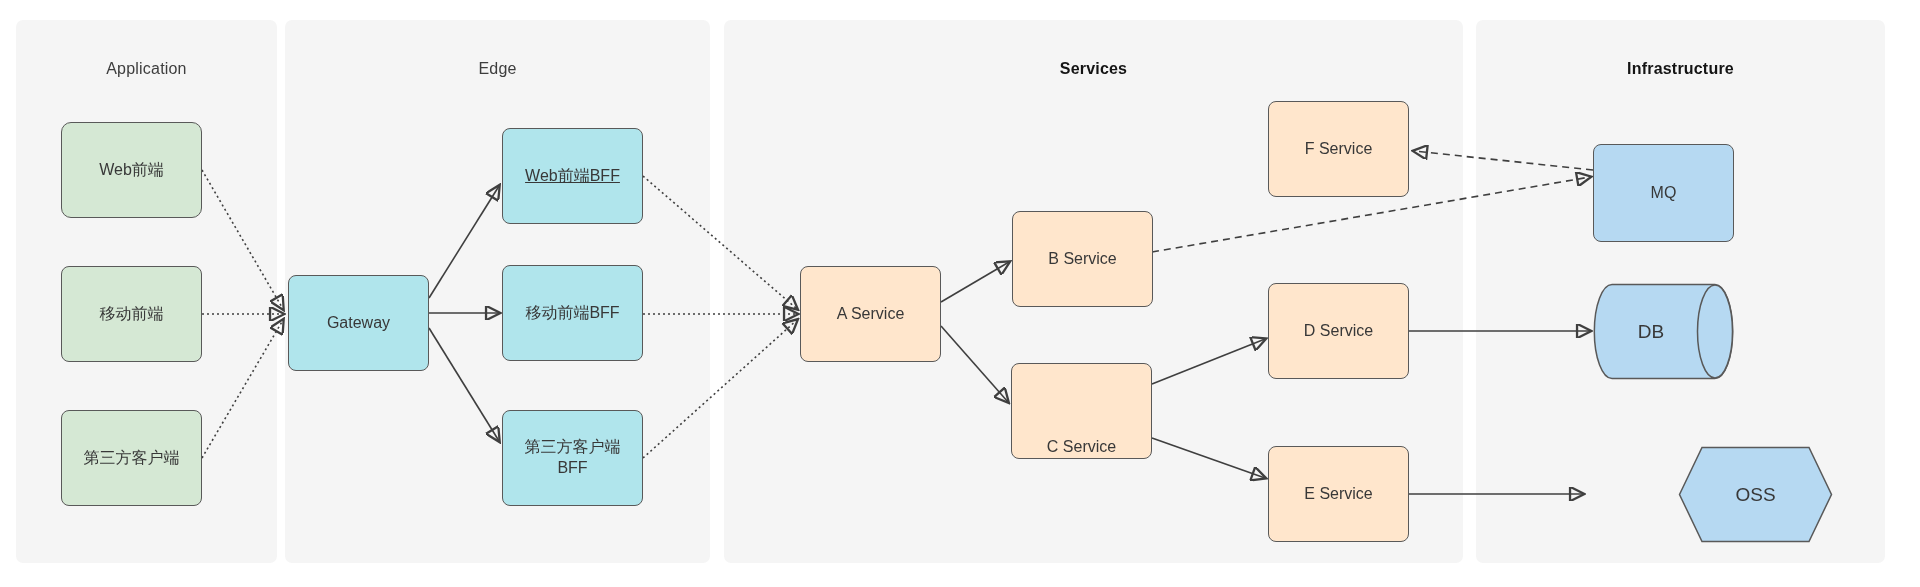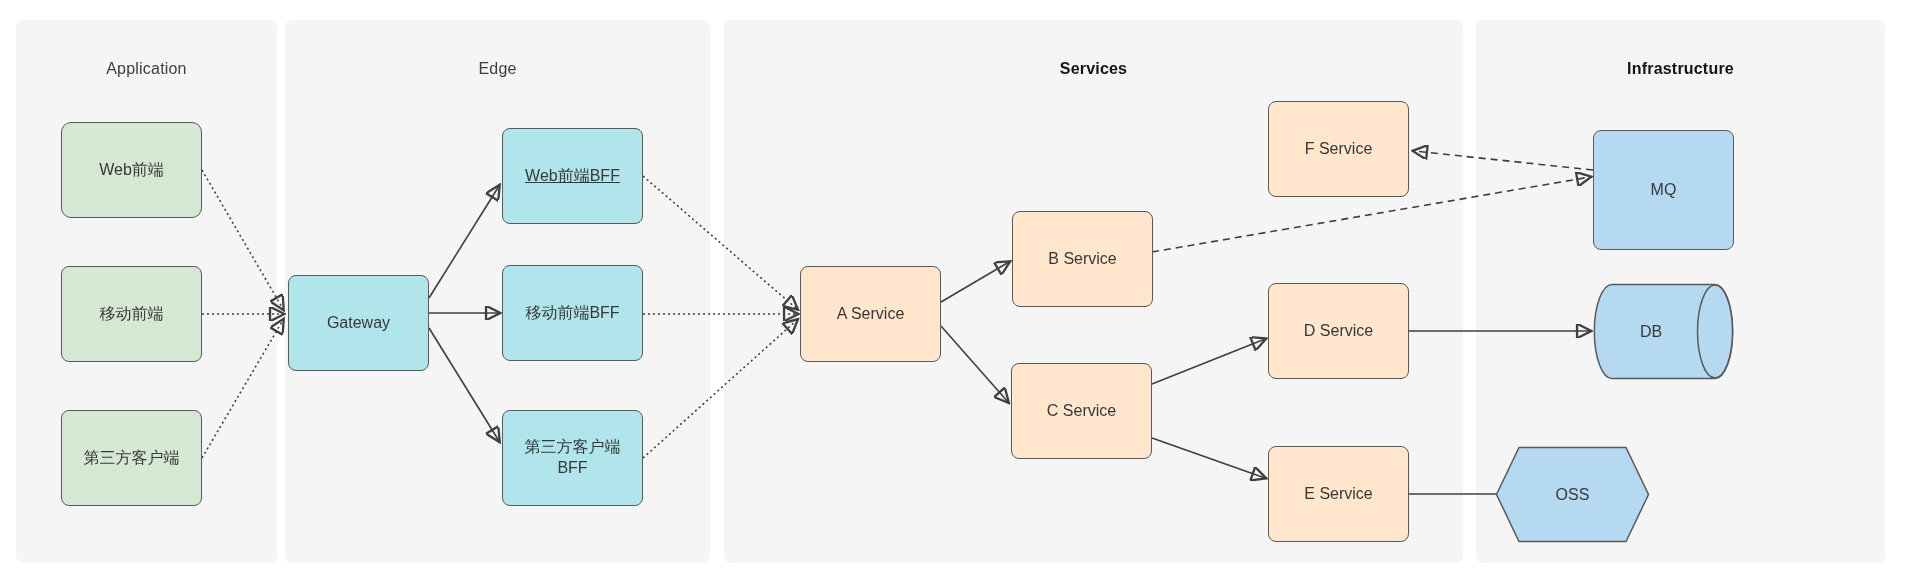--- a/index.html
+++ b/index.html
@@ -19,21 +19,21 @@
     position:absolute;width:141px;height:96px;border:1.5px solid #595959;border-radius:8px;
     display:flex;align-items:center;justify-content:center;flex-direction:column;
     font-size:16px;color:#383838;text-align:center;line-height:1.3;box-sizing:border-box;
   }
   .node.green{background:#d5e8d4;}
   .node.cyan{background:#b0e5ec;}
   .node.orange{background:#ffe6cc;}
   .node.blue{background:#b6d9f2;}
   .shape-node{
     position:absolute;display:flex;align-items:center;justify-content:center;
-    font-size:16px;color:#383838;
+    font-size:19px;color:#383838;
   }
   .shape-node svg{position:absolute;inset:0;}
   .shape-node .shape-label{position:relative;}
   #edge-layer{position:absolute;left:0;top:0;pointer-events:none;}
   #edge-layer line, #edge-layer path{stroke:#3f3f3f;stroke-width:1.6px;fill:none;}
   .dotted{stroke-dasharray:2 3;}
   .dashed{stroke-dasharray:7 5;}
   .db-label{position:absolute;left:0;top:0;width:116px;height:97px;display:flex;align-items:center;justify-content:center;}
 </style>
 </head>
@@ -100,43 +100,43 @@
   <span>第三方客户端</span>
   <span>BFF</span>
 </div>
 
 <div class="node orange" style="left:800px;top:266px;">
   <span>A Service</span>
 </div>
 <div class="node orange" style="left:1012px;top:211px;">
   <span>B Service</span>
 </div>
-<div class="node orange" style="left:1011px;top:363px;">
+<div class="node orange" style="left:1011px;top:363px;justify-content:flex-end;">
   <span>C Service</span>
 </div>
 <div class="node orange" style="left:1268px;top:283px;">
   <span>D Service</span>
 </div>
 <div class="node orange" style="left:1268px;top:446px;">
   <span>E Service</span>
 </div>
 <div class="node orange" style="left:1268px;top:101px;">
   <span>F Service</span>
 </div>
 
-<div class="node blue" style="left:1593px;top:130px;height:120px;">
+<div class="node blue" style="left:1593px;top:144px;height:98px;">
   <span>MQ</span>
 </div>
 
 <div class="shape-node" style="left:1593px;top:283px;width:141px;height:97px;">
   <svg width="141" height="97" viewBox="0 0 141 97">
     <path d="M 19,1.5 H 122 A 17.5 46.5 0 0 1 122,95.5 H 19 A 17.5 46.5 0 0 1 19,1.5 Z" fill="#b6d9f2" stroke="#595959" stroke-width="1.5"></path>
     <ellipse cx="122" cy="48.5" rx="17.5" ry="46.5" fill="#b6d9f2" stroke="#595959" stroke-width="1.5"></ellipse>
   </svg>
   <span class="db-label">DB</span>
 </div>
 
-<div class="shape-node" style="left:1495px;top:446px;width:155px;height:97px;">
+<div class="shape-node" style="left:1678px;top:446px;width:155px;height:97px;">
   <svg width="155" height="97" viewBox="0 0 155 97">
     <polygon points="1.5,48.5 24,1.5 131,1.5 153.5,48.5 131,95.5 24,95.5" fill="#b6d9f2" stroke="#595959" stroke-width="1.5"></polygon>
   </svg>
   <span class="shape-label">OSS</span>
 </div>
 
 </body></html>

